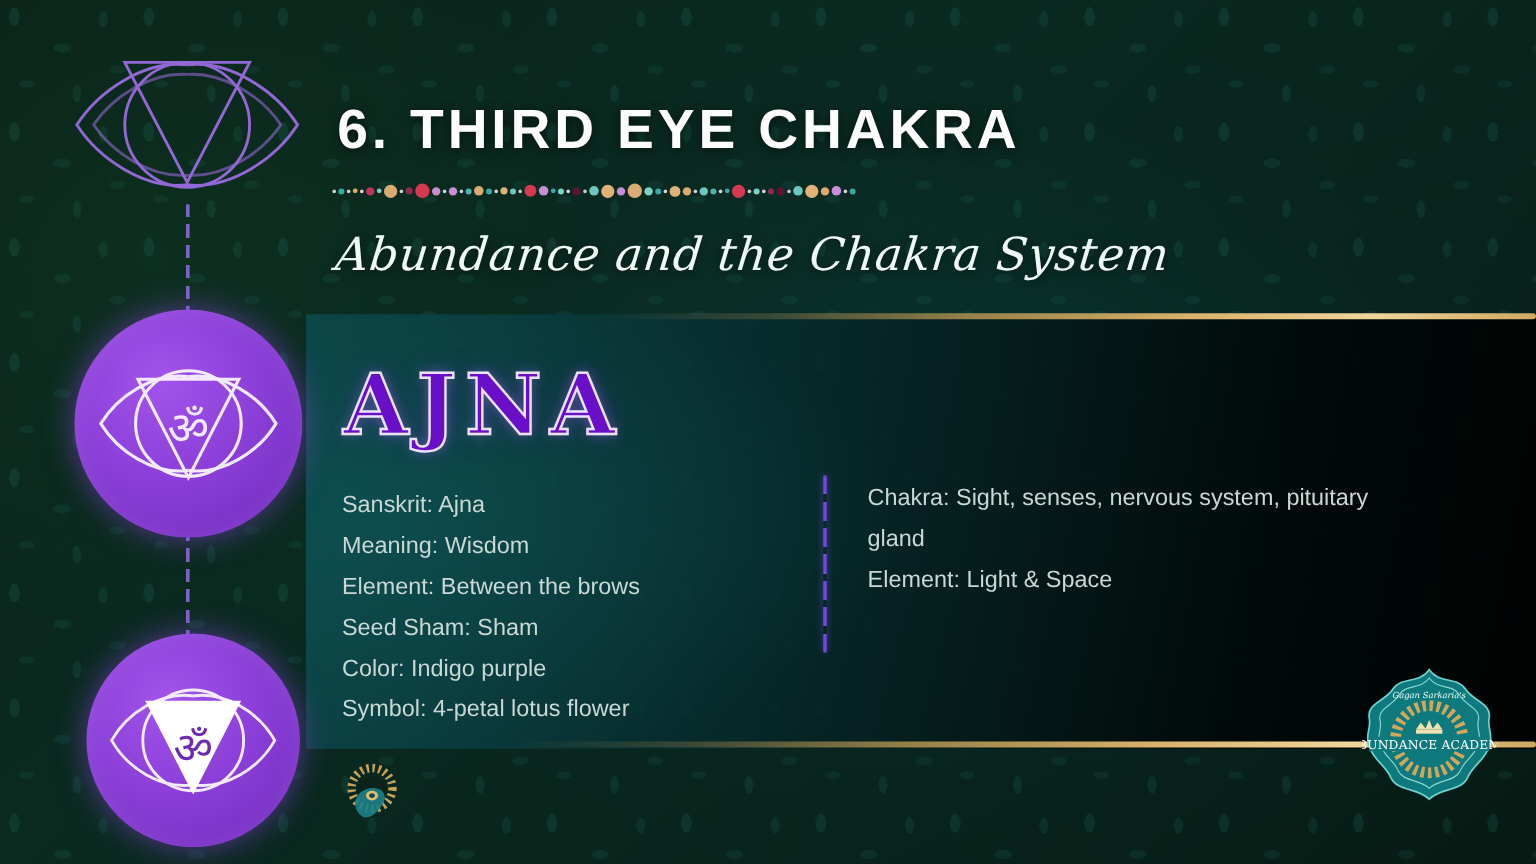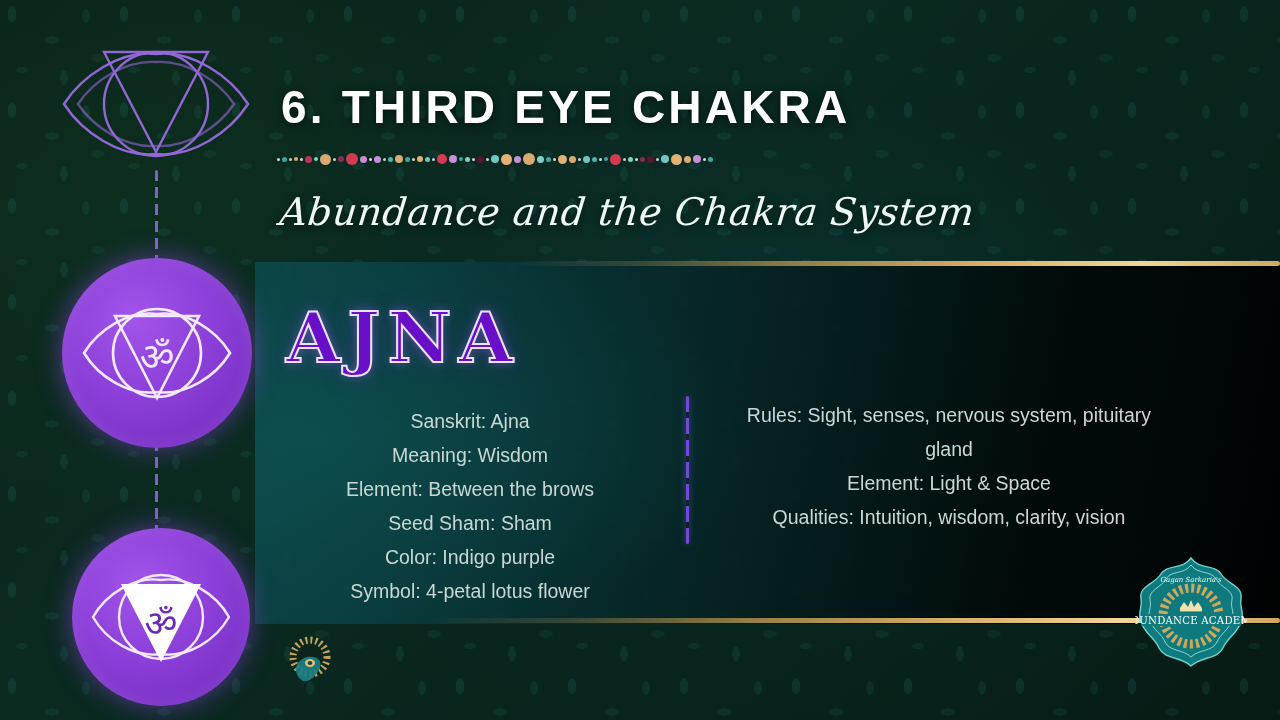--- a/index.html
+++ b/index.html
@@ -54,21 +54,21 @@
   #ajna{position:absolute;left:286px;top:296px;
     font-family:"DejaVu Serif",serif;font-weight:700;font-size:70px;
     letter-spacing:7px;color:#6a0fc8;
     -webkit-text-stroke:2px #e9e2f8;
     text-shadow:0 0 10px rgba(180,120,255,.45), 0 0 22px rgba(120,40,220,.35);}
 
   
   .col{position:absolute;color:#c9d8d4;font-size:19.5px;line-height:34px;}
   #colLeft{left:285px;top:404px;width:370px;}
   #colRight{left:723px;top:398px;width:452px;}
-  .col div{white-space:pre-wrap;text-align:center;}
+  .col div{white-space:pre-wrap;}
   #vdivider{position:absolute;left:686px;top:396px;width:3px;height:148px;
     background:repeating-linear-gradient(180deg,#6f49d8 0 16px, rgba(0,0,0,0) 16px 22px);
     border-radius:2px;box-shadow:0 0 6px rgba(120,80,230,.6);}
 
   
   .rail{position:absolute;}
   .conn{position:absolute;width:3px;left:155px;border-radius:2px;
     background:repeating-linear-gradient(180deg,#8f6fe0 0 11px, rgba(0,0,0,0) 11px 17px);
     opacity:.85;}
   #conn1{top:170px;height:92px;}
@@ -166,23 +166,22 @@
   <div class="col" id="colLeft">
       <div>Sanskrit: Ajna</div>
       <div>Meaning: Wisdom</div>
       <div>Element: Between the brows</div>
       <div>Seed Sham: Sham</div>
       <div>Color: Indigo purple</div>
       <div>Symbol: 4-petal lotus flower</div>
     </div>
   <div id="vdivider"></div>
   <div class="col" id="colRight">
-      <div>Rules: Sight, senses, nervous system, pituitary gland</div>
+      <div>Chakra: Sight, senses, nervous system, pituitary gland</div>
       <div>Element: Light &amp; Space</div>
-      <div>Qualities: Intuition, wisdom, clarity, vision</div>
     </div>
 
   <div class="rail">
     <svg id="symTop" viewBox="0 0 200 140">
       <g fill="none" stroke="#9b6bdf" stroke-width="2.4" opacity=".95">
         <circle cx="100" cy="70" r="52"></circle>
         <path d="M48 18 L152 18 L100 118 Z"></path>
         <path d="M100 20 C 64 16, 26 42, 8 70 C 26 98, 64 124, 100 120"></path>
         <path d="M100 20 C 136 16, 174 42, 192 70 C 174 98, 136 124, 100 120"></path>
         <path d="M100 28 C 70 26, 38 46, 22 70 C 38 94, 70 114, 100 112" opacity=".6"></path>

